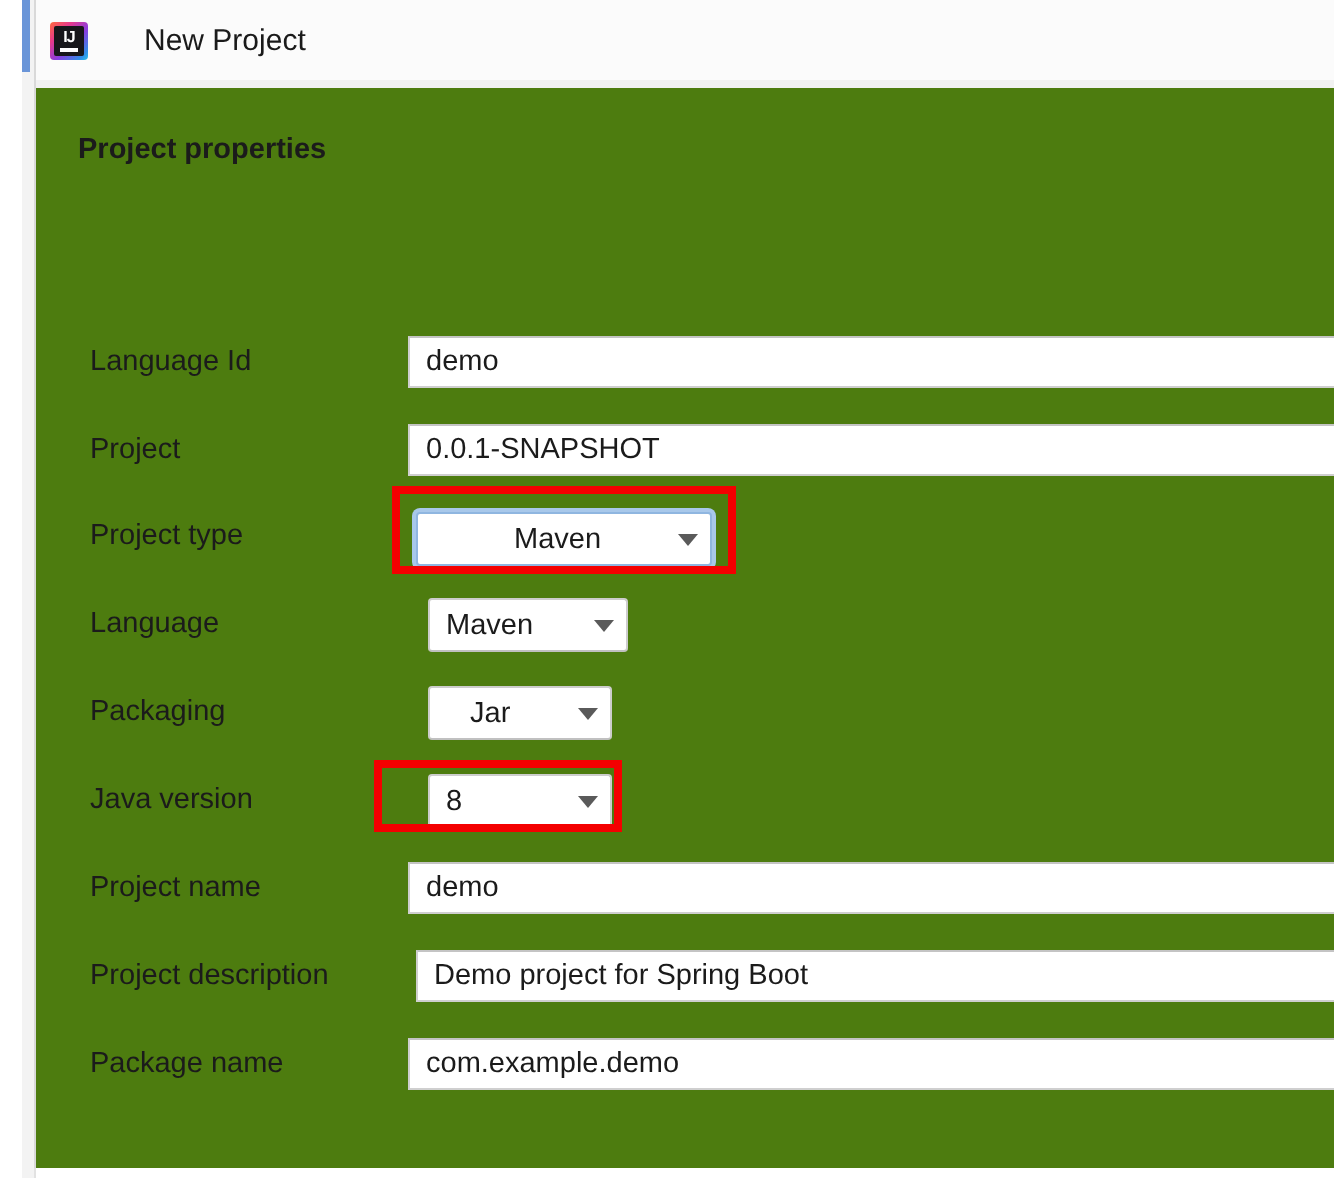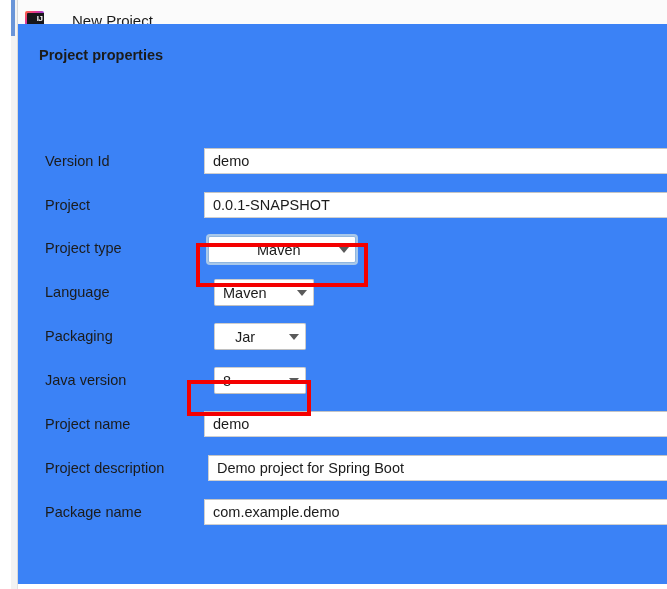--- a/index.html
+++ b/index.html
@@ -67,21 +67,20 @@
     background: linear-gradient(135deg, #ff6a3d 0%, #e8398a 28%, #8a3ddf 58%, #2f8fe8 88%, #27c2e8 100%);
     padding: 2px;
     box-sizing: border-box;
   }
   #app-icon .inner {
     width: 100%;
     height: 100%;
     background: #17161a;
     border-radius: 1px;
     position: relative;
-    padding-left: 10px;
   }
   #app-icon .inner .ij {
     position: absolute;
     left: 0; right: 0;
     top: 1px;
     text-align: center;
     color: #ffffff;
     font-family: "Liberation Sans", sans-serif;
     font-size: 8px;
     font-weight: bold;
@@ -100,24 +99,24 @@
     font-size: 15px;
     color: #1a1a1a;
     margin-left: 28px;
     white-space: nowrap;
   }
 
   
   #content {
     position: absolute;
     left: 0;
-    top: 24px;
+    top: 44px;
     width: 650px;
     bottom: 0;
-    background: #3b82f6;
+    background: #4d7c0f;
   }
 
   #section-title {
     position: absolute;
     left: 21px;
     top: 23px;
     font-size: 14.5px;
     font-weight: bold;
     color: #1b1b1b;
     white-space: nowrap;
@@ -249,21 +248,21 @@
     </div>
     <div id="window-title">New Project</div>
   </div>
 
   <div id="content">
 
     <div id="section-title">Project properties</div>
 
 
     <div class="row" style="top:124px">
-      <div class="row-label">Version Id</div>
+      <div class="row-label">Language Id</div>
       <div class="field-wrap">
         <input class="text-input" type="text" readonly="" value="demo" style="">
       </div>
     </div>
 
     <div class="row" style="top:168px">
       <div class="row-label">Project</div>
       <div class="field-wrap">
         <input class="text-input" type="text" readonly="" value="0.0.1-SNAPSHOT" style="">
       </div>

